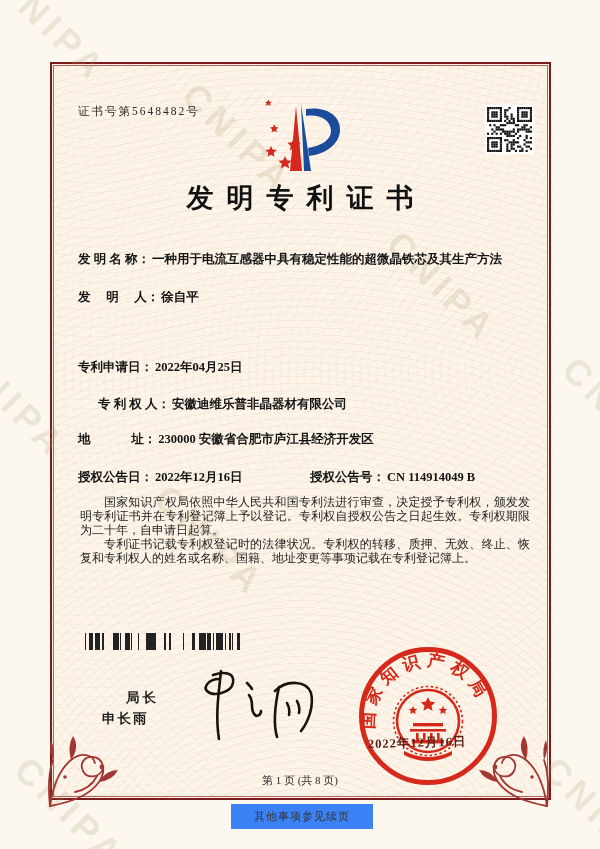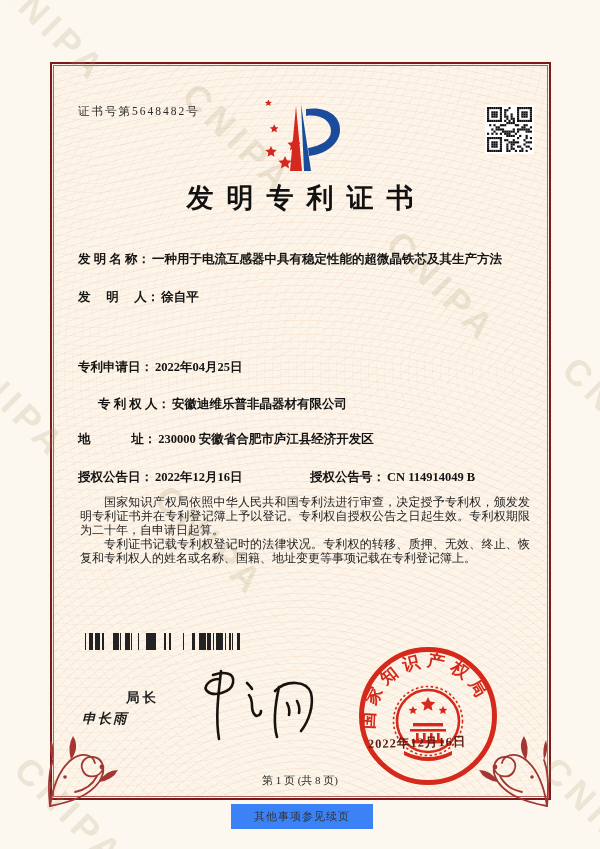--- a/index.html
+++ b/index.html
@@ -62,21 +62,21 @@
   .legal{
     position:absolute;left:80px;top:495px;width:450px;
     font-size:12px;line-height:14px;color:#232323;font-weight:500;
     text-align:justify;
   }
   .legal p{margin:0;text-indent:2em;}
 
   
   .barcode{position:absolute;left:85px;top:633px;width:156px;height:17px;}
   .director-label{position:absolute;left:86px;top:689px;font-size:13.5px;font-weight:bold;letter-spacing:3px;margin-left:40px;}
-  .director-name{position:absolute;left:82px;top:710px;font-size:13.5px;font-weight:bold;letter-spacing:2px;font-style:italic;}
+  .director-name{position:absolute;left:102px;top:710px;font-size:13.5px;font-weight:bold;letter-spacing:2px;}
   .signature{position:absolute;left:183px;top:665px;width:138px;height:78px;}
 
   .seal{position:absolute;left:359px;top:647px;width:138px;height:138px;}
   .seal-ring{
     position:absolute;inset:0;border-radius:50%;
     border:5px solid #d5291b;box-sizing:border-box;
   }
   .seal svg.seal-art{position:absolute;inset:0;width:138px;height:138px;}
   .seal-date{
     position:absolute;left:368px;top:734px;width:160px;z-index:4;

